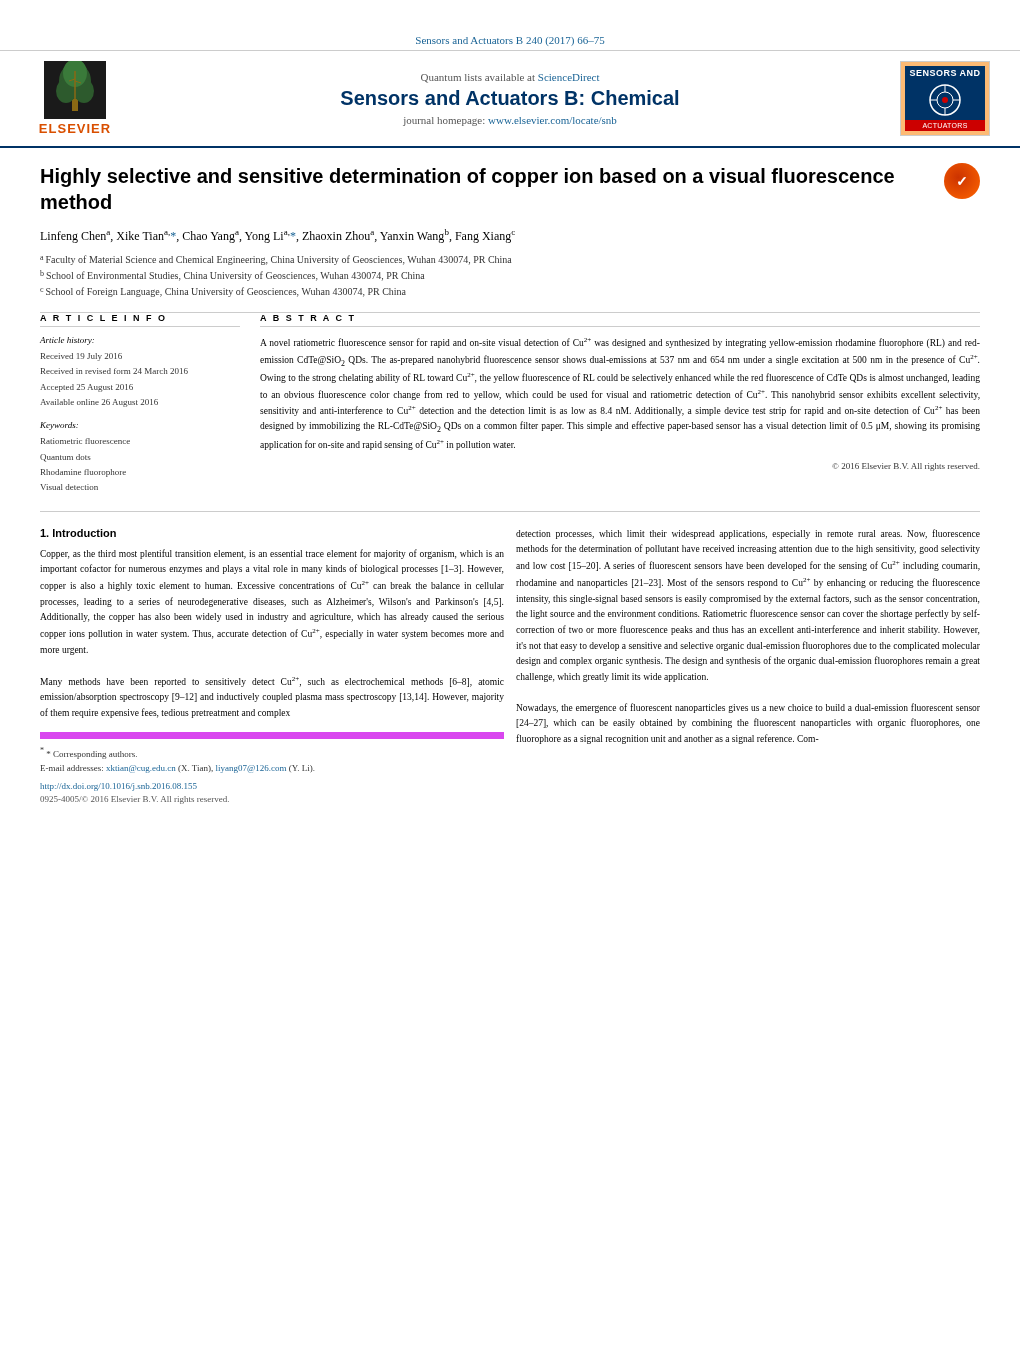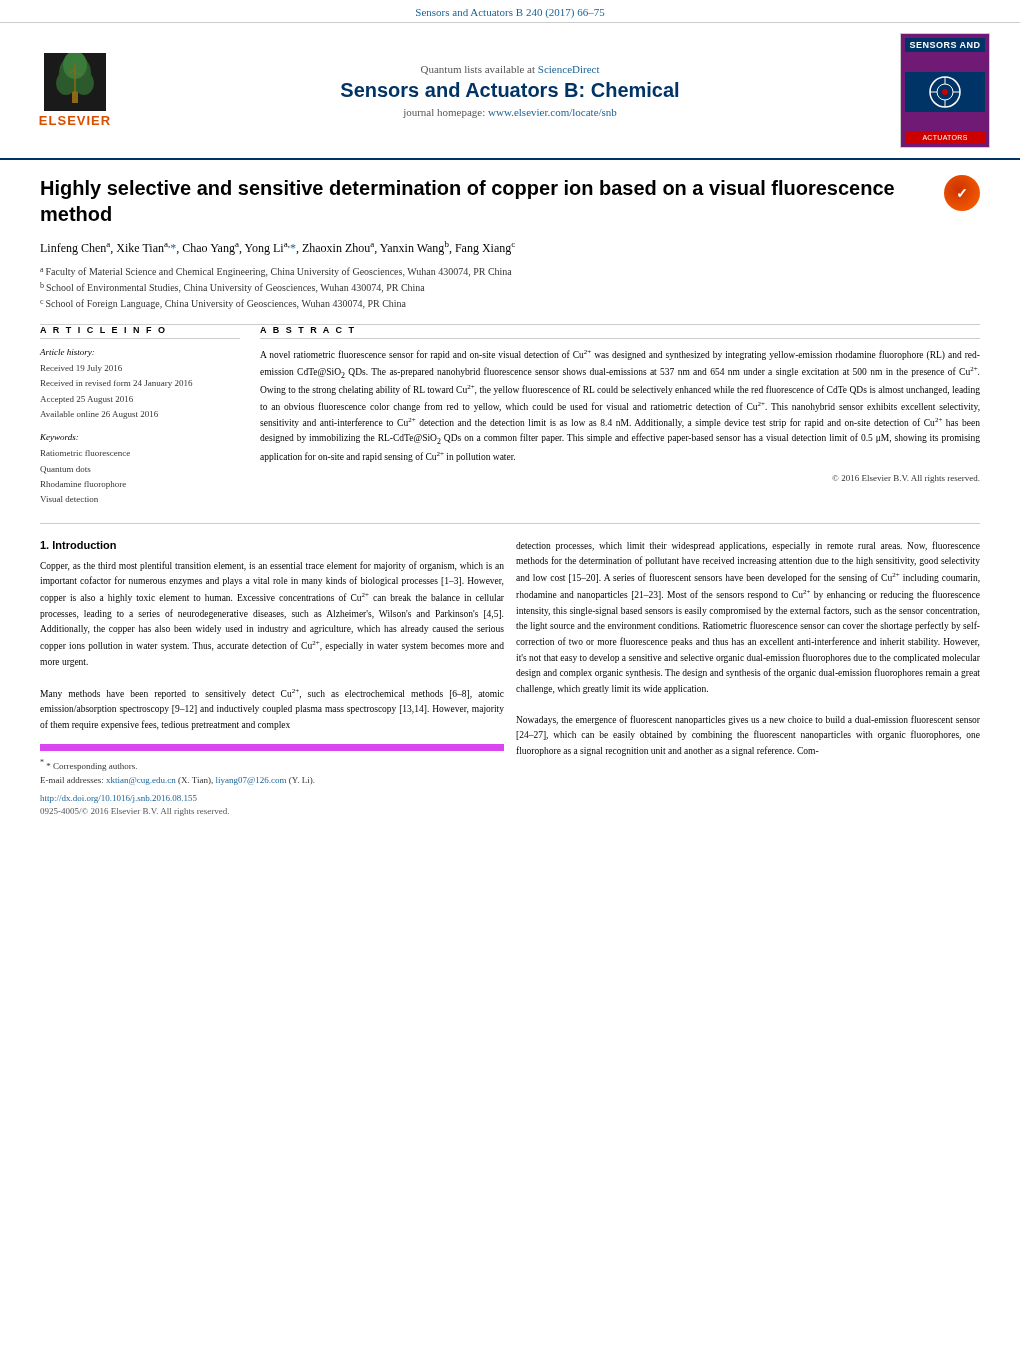--- a/index.html
+++ b/index.html
@@ -12,20 +12,21 @@
       min-height: 1351px;
     }
 
     
     .top-bar {
       text-align: center;
       padding: 6px 0 4px;
       font-size: 11px;
       color: #1a6496;
       border-bottom: 1px solid #ccc;
+      margin-top: 28px;
     }
 
     
     .journal-header {
       display: flex;
       align-items: center;
       justify-content: space-between;
       padding: 10px 20px;
       border-bottom: 2px solid #003366;
     }
@@ -67,28 +68,27 @@
       margin-top: 2px;
     }
 
     .sensors-logo {
       width: 110px;
       display: flex;
       align-items: center;
       justify-content: center;
     }
     .sensors-badge {
-      background: #701a75;
+      background: #fdba74;
       border: 1px solid #ccc;
       padding: 4px;
       display: flex;
       flex-direction: column;
       align-items: center;
       width: 90px;
-      gap: 20px;
     }
     .sensors-badge-top {
       background: #003366;
       color: #fff;
       font-size: 9px;
       font-family: Arial, sans-serif;
       font-weight: bold;
       width: 100%;
       text-align: center;
       padding: 2px;
@@ -391,21 +391,21 @@
   </div>
 
   <div class="two-col">
 
     <div class="col-left">
       <div class="article-info-title">A R T I C L E   I N F O</div>
 
       <div class="article-info-section-title">Article history:</div>
       <div class="article-info-content">
         <div>Received 19 July 2016</div>
-        <div>Received in revised form 24 January 2016</div>
+        <div>Received in revised form 24 March 2016</div>
         <div>Accepted 25 August 2016</div>
         <div>Available online 26 August 2016</div>
       </div>
 
       <div class="keywords-section">
         <div class="keywords-title">Keywords:</div>
         <div class="keyword-item">Ratiometric fluorescence</div>
         <div class="keyword-item">Quantum dots</div>
         <div class="keyword-item">Rhodamine fluorophore</div>
         <div class="keyword-item">Visual detection</div>

